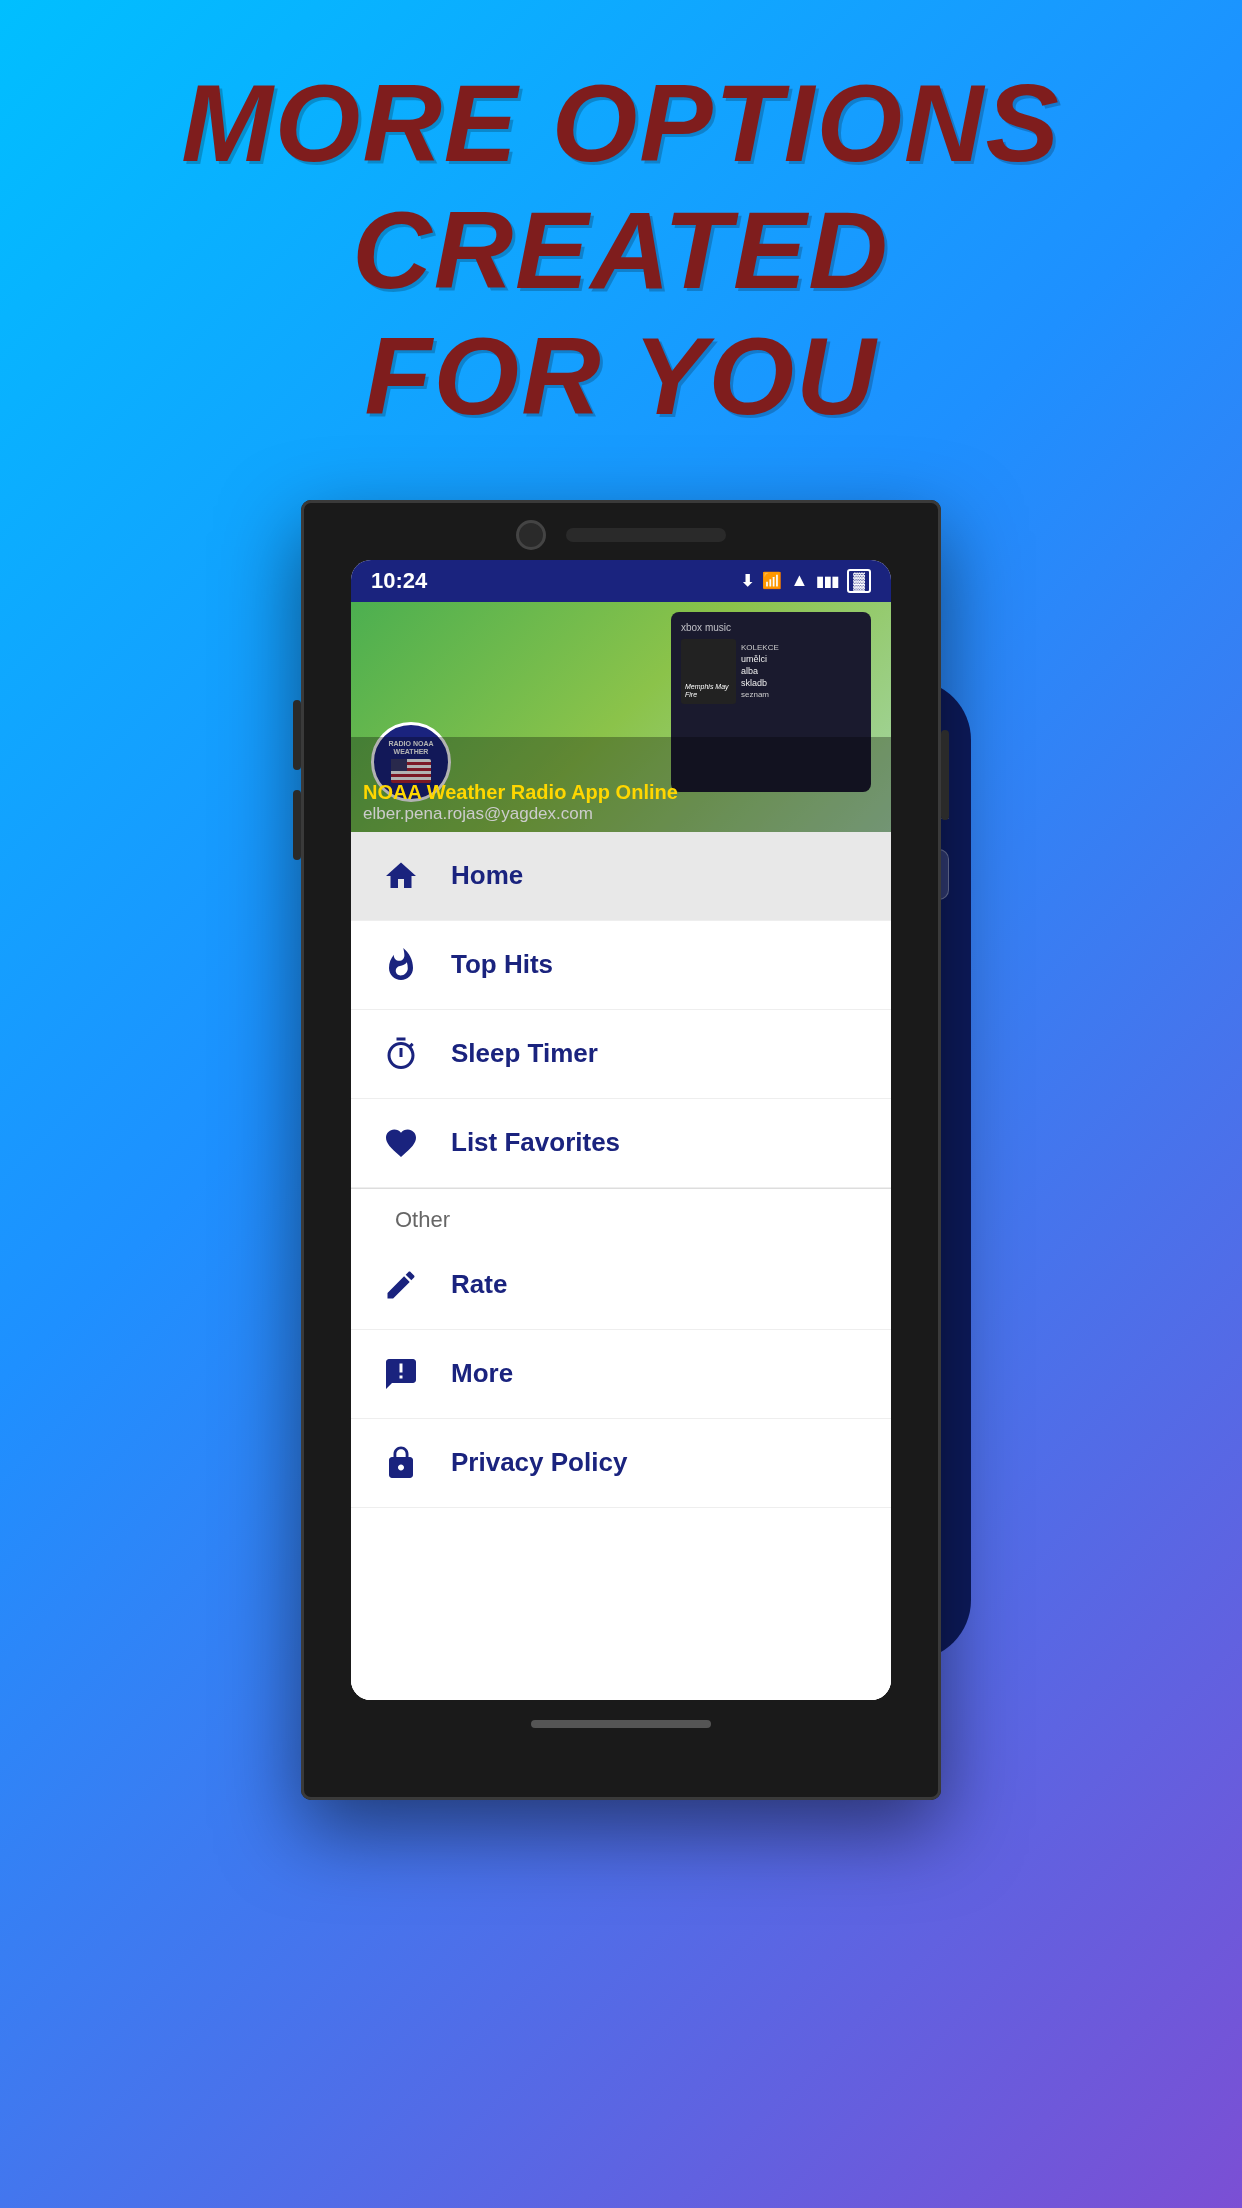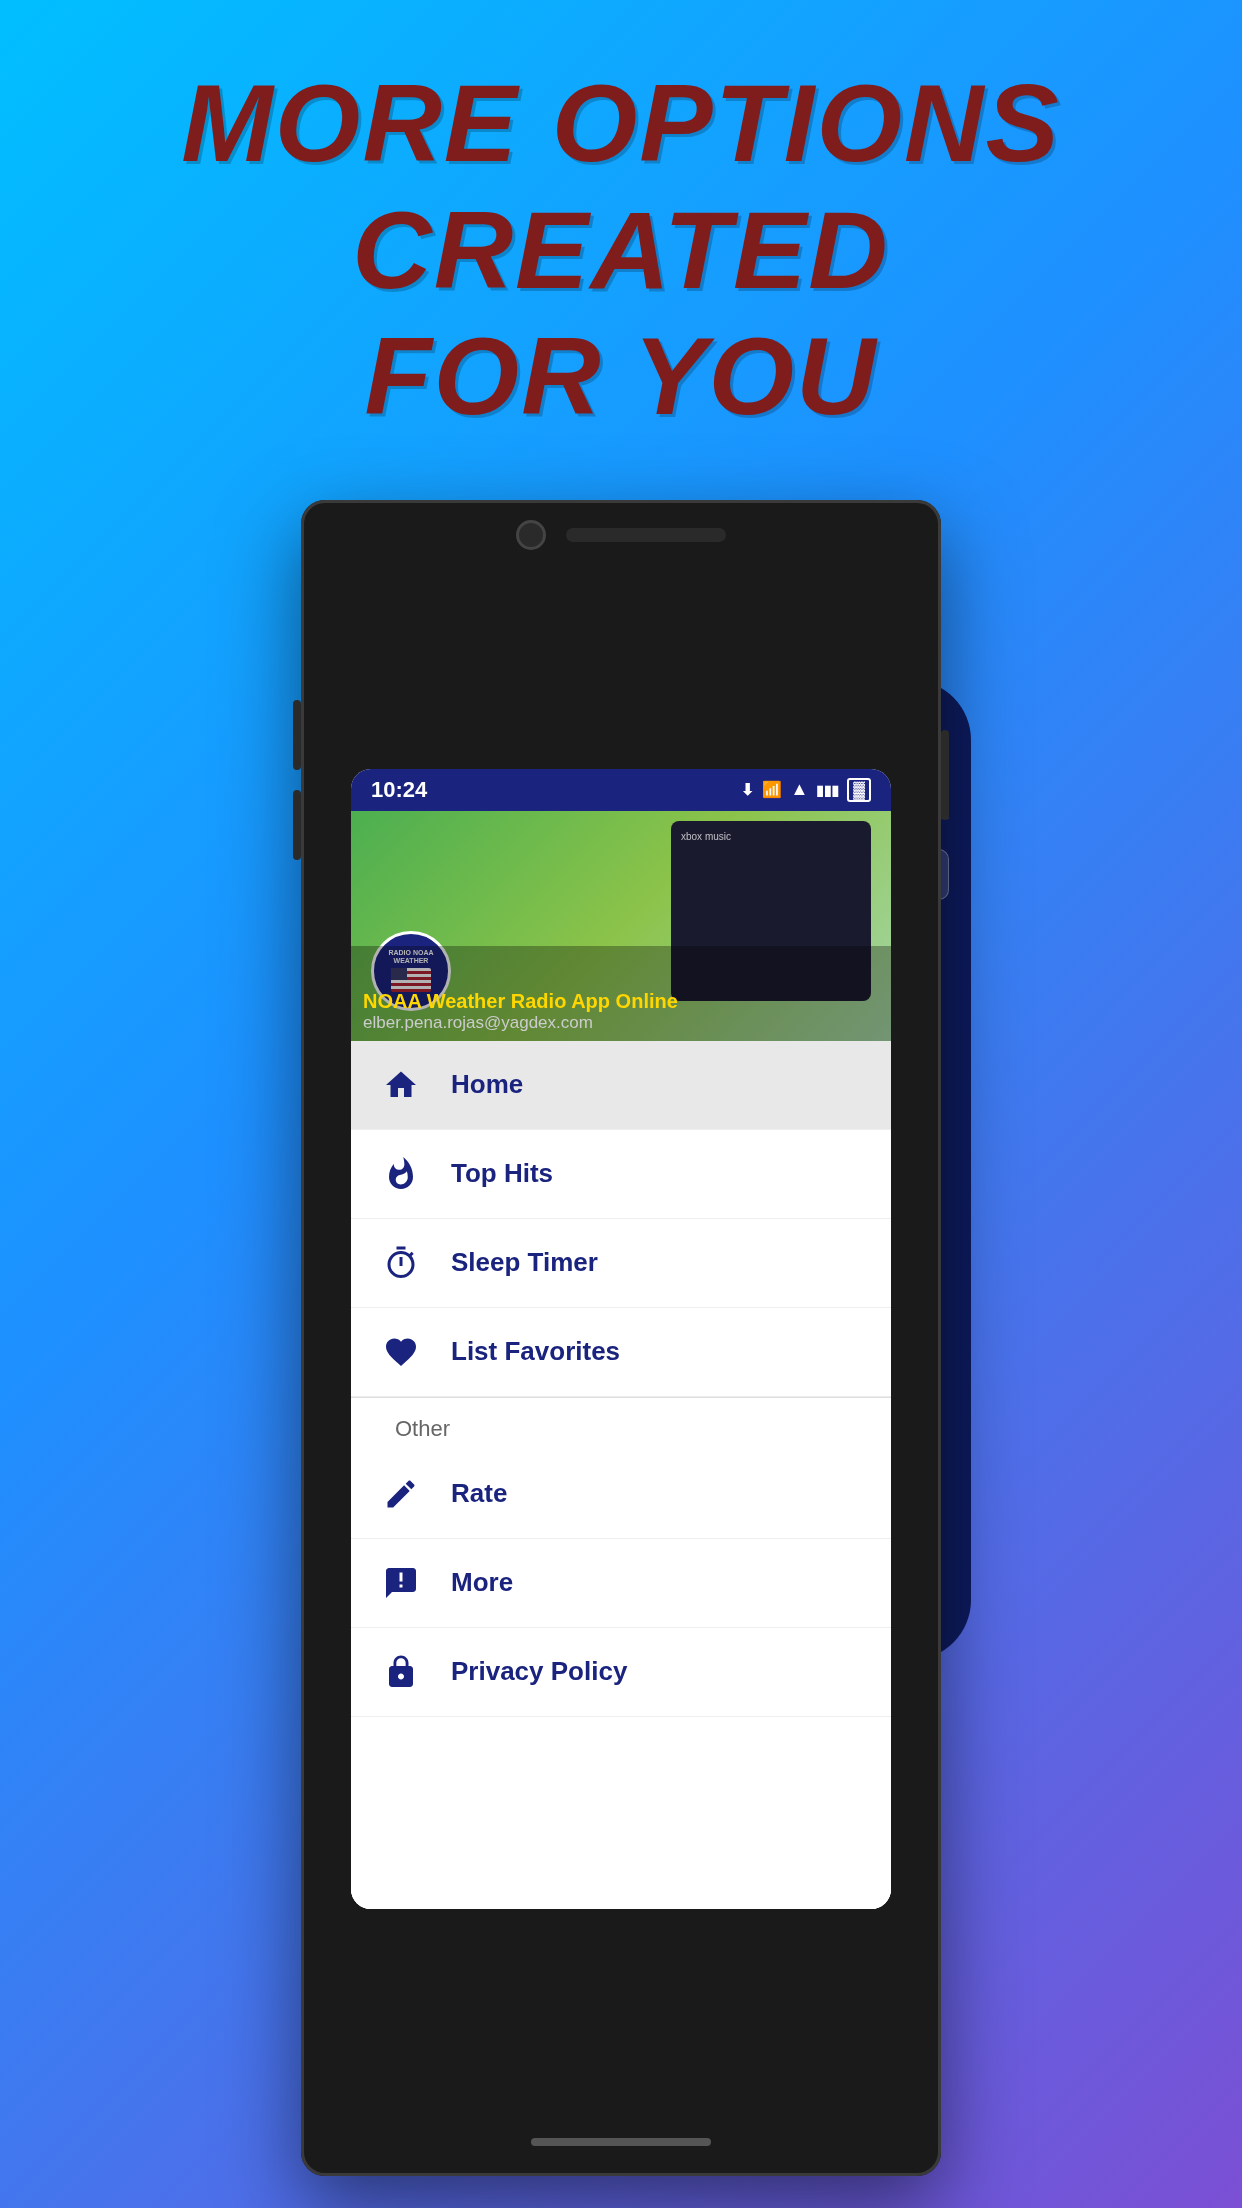--- a/index.html
+++ b/index.html
@@ -34,29 +34,28 @@
     .phone-container {
       margin-top: 60px;
       width: 640px;
       height: 1300px;
       position: relative;
     }
 
     
     .phone-shell {
       width: 640px;
-      height: 1676px;
+      height: 1300px;
       background: #1a1a1a;
-      border-radius: 24px;
+      border-radius: 10px;
       position: relative;
       box-shadow: 0 30px 80px rgba(0,0,0,0.5), inset 0 0 0 3px #3a3a3a;
       display: flex;
       flex-direction: column;
       align-items: center;
-      justify-content: space-between;
     }
 
     
     .phone-top-bar {
       width: 100%;
       display: flex;
       justify-content: center;
       align-items: center;
       padding-top: 20px;
       gap: 20px;
@@ -319,20 +318,32 @@
           <span>▲</span>
           <span style="font-size:14px;">▮▮▮</span>
           <span style="font-size:16px; border:2px solid white; padding:1px 4px; border-radius:3px;">▓</span>
         </div>
       </div>
 
       <div class="banner">
 
         <div class="xbox-card">
           <div style="color:white; font-size:10px; opacity:0.7; margin-bottom:6px;">xbox music</div>
+          <div style="display:flex; gap:5px; margin-bottom:5px; align-items:center;">
+            <div style="width:55px; height:65px; background:#222; border-radius:3px; display:flex; flex-direction:column; align-items:center; justify-content:flex-end; padding:4px;">
+              <div style="color:white; font-size:7px; font-style:italic; line-height:1.2;">Memphis May Fire</div>
+            </div>
+            <div style="display:flex; flex-direction:column; gap:2px;">
+              <div style="color:#ccc; font-size:8px;">KOLEKCE</div>
+              <div style="color:#eee; font-size:9px;">umělci</div>
+              <div style="color:#eee; font-size:9px;">alba</div>
+              <div style="color:#eee; font-size:9px;">skladb</div>
+              <div style="color:#ccc; font-size:8px;">seznam</div>
+            </div>
+          </div>
         </div>
 
         <div class="radio-logo">
           <div style="color:white; font-size:7px; font-weight:bold; text-align:center; line-height:1.1;">RADIO NOAA<br>WEATHER</div>
           <div class="us-flag" style="margin-top:3px;">
             <div class="us-flag-canton"></div>
           </div>
         </div>
 
         <div class="banner-overlay">

